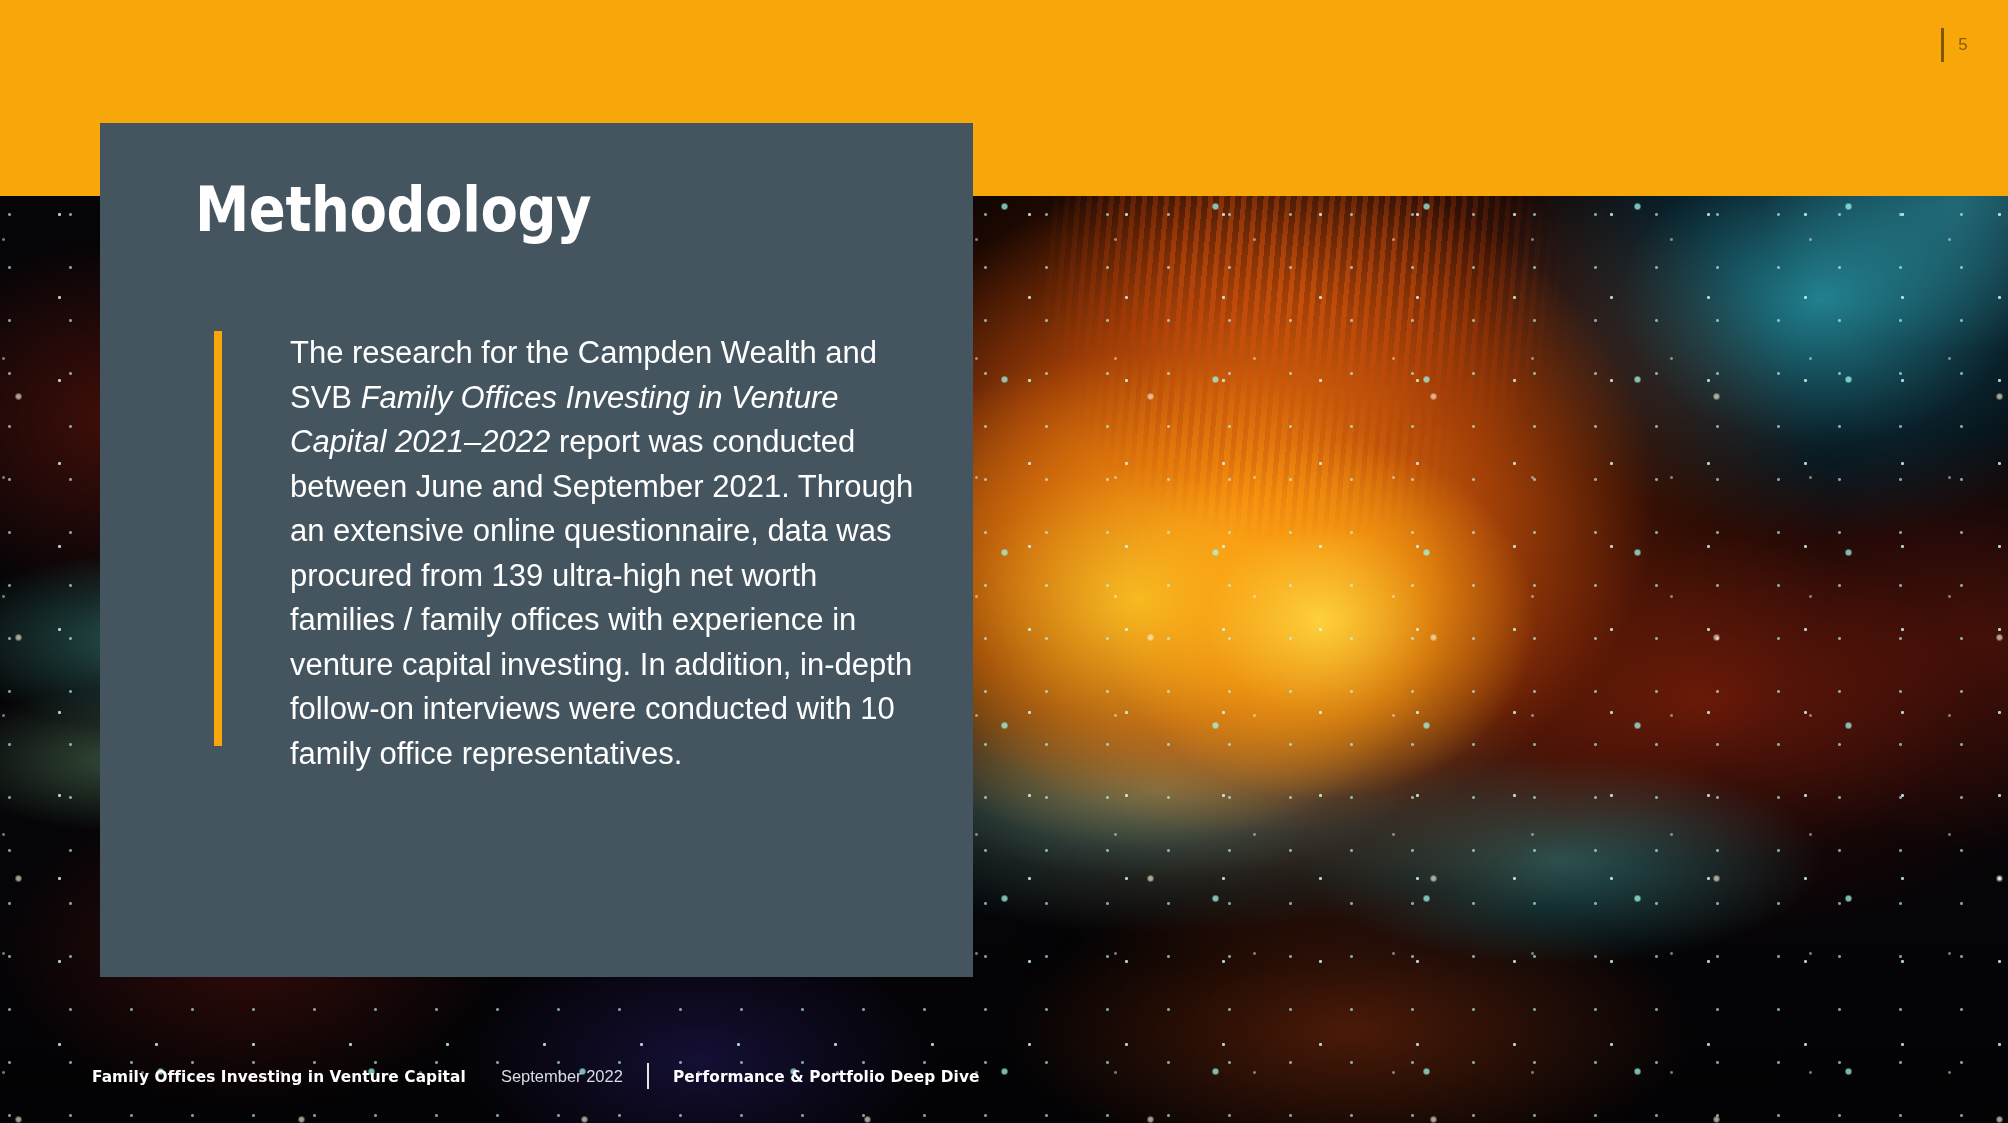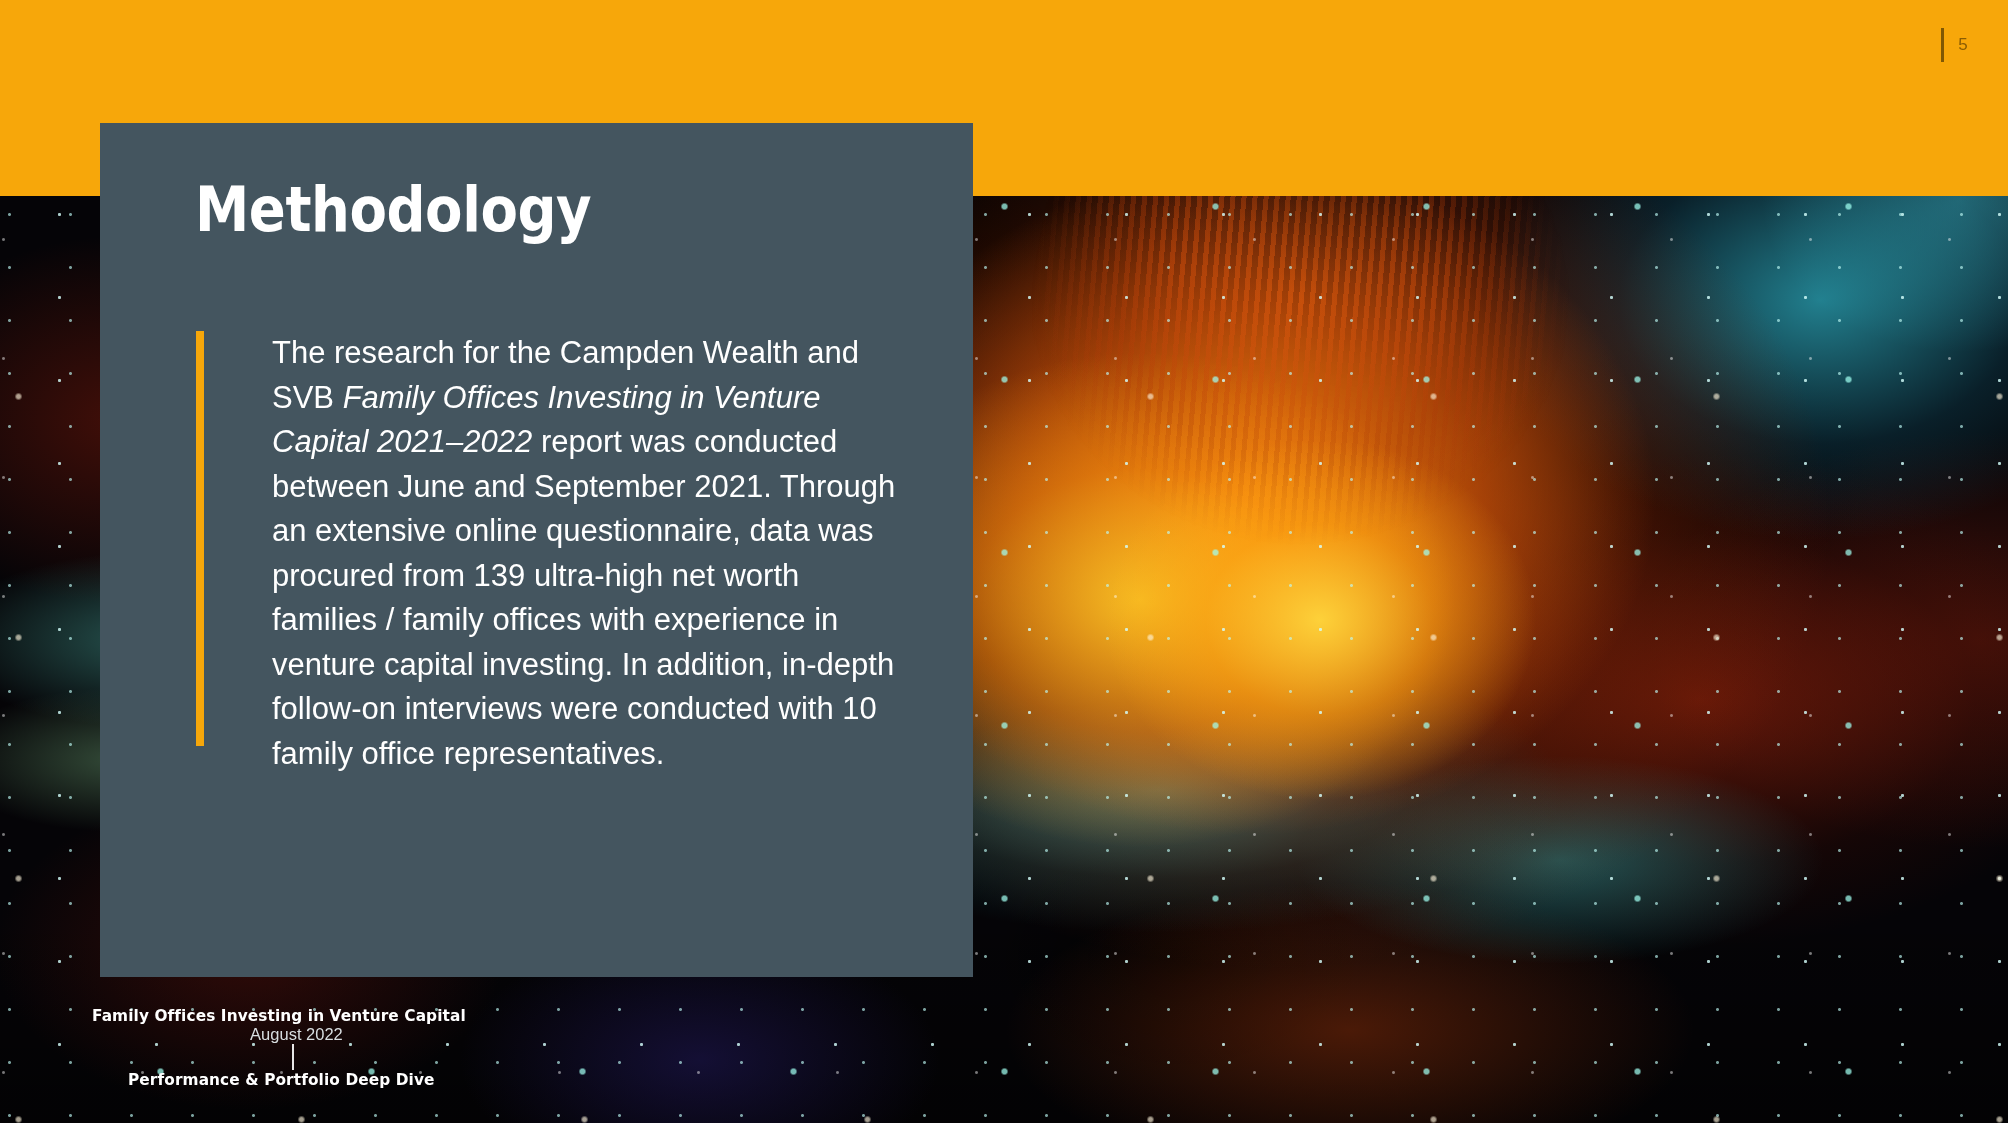--- a/index.html
+++ b/index.html
@@ -109,21 +109,21 @@
   .card-title {
     position:absolute; left:95px; top:50px;
     font-size:62px; font-weight:bold;
     color:#FFFFFF;
     letter-spacing:-.5px;
     transform:scaleX(.88);
     transform-origin:left center;
     font-family:"DejaVu Sans", sans-serif;
   }
   .body-wrap {
-    position:absolute; left:96px; top:208px;
+    position:absolute; left:114px; top:208px;
     display:flex; align-items:flex-start;
   }
   .accent-bar {
     width:8px; height:415px; background:#F7A70A; flex:0 0 auto;
   }
   .body-text {
     margin-left:68px;
     width:640px;
     font-size:31px;
     line-height:44.5px;
@@ -132,21 +132,20 @@
     font-weight:300;
   }
   .body-text em { font-style:italic; }
 
   
   .footer {
     position:absolute; left:92px; bottom:34px;
     display:flex; align-items:center;
     white-space:nowrap;
     font-size:16.5px;
-    flex-direction:column;
   }
   .f-bold {
     font-weight:bold; color:#ffffff; letter-spacing:.1px;
     transform:scaleX(.93); transform-origin:left center;
     font-family:"DejaVu Sans", sans-serif;
   }
   .f-light {
     color:#d8dde0; margin-left:7px; font-weight:normal;
     font-family:"Liberation Sans", sans-serif;
   }
@@ -184,18 +183,18 @@
     <div class="body-wrap">
       <div class="accent-bar"></div>
       <div class="body-text">
         <span>The research for the Campden Wealth and SVB </span><em>Family Offices Investing in Venture Capital 2021–2022</em><span> report was conducted between June and September 2021. Through an extensive online questionnaire, data was procured from 139 ultra-high net worth families / family offices with experience in venture capital investing. In addition, in-depth follow-on interviews were conducted with 10 family office representatives.</span>
       </div>
     </div>
   </div>
 
   <div class="footer">
     <span class="f-bold">Family Offices Investing in Venture Capital</span>
-    <span class="f-light">August 2022</span>
+    <span class="f-light">September 2022</span>
     <span class="f-rule"></span>
     <span class="f-bold">Performance &amp; Portfolio Deep Dive</span>
   </div>
 
 </div>
 
 </body></html>

